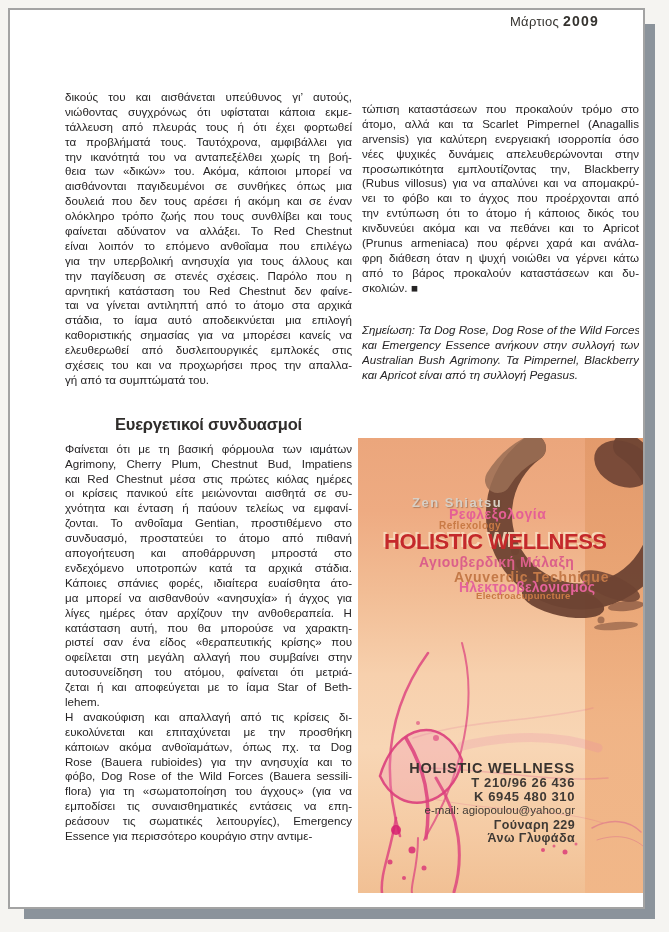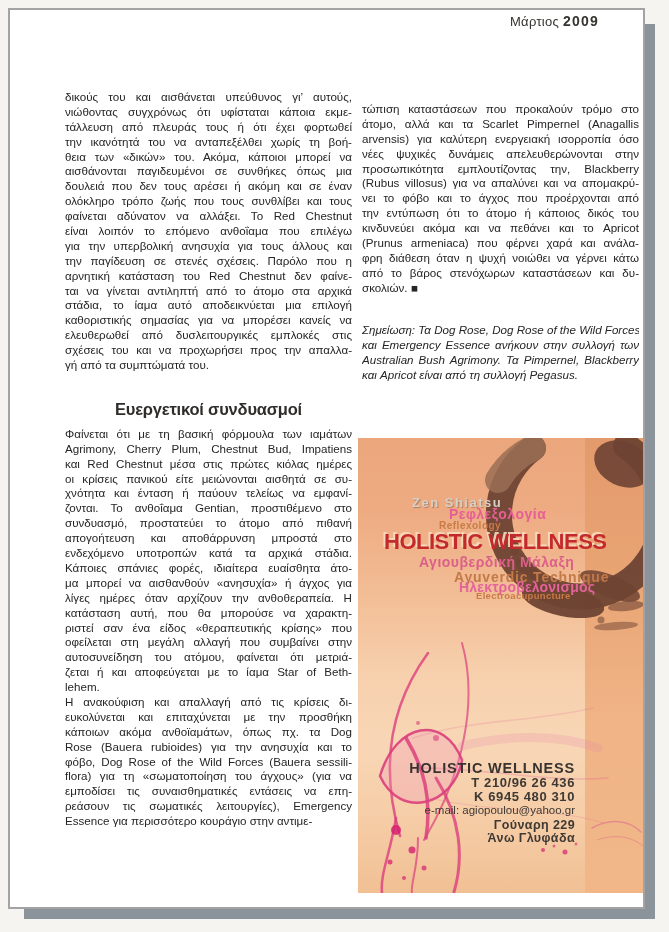--- a/index.html
+++ b/index.html
@@ -86,20 +86,21 @@
   <div class="date">
     <span>Μάρτιος</span>
     <span class="year">2009</span>
   </div>
 
   <div class="col col-left">
     <div class="para">
         <div class="tl">δικούς του και αισθάνεται υπεύθυνος γι’ αυτούς,</div>
         <div class="tl">νιώθοντας συγχρόνως ότι υφίσταται κάποια εκμε-</div>
         <div class="tl">τάλλευση από πλευράς τους ή ότι έχει φορτωθεί</div>
+        <div class="tl">τα προβλήματά τους. Ταυτόχρονα, αμφιβάλλει για</div>
         <div class="tl">την ικανότητά του να ανταπεξέλθει χωρίς τη βοή-</div>
         <div class="tl">θεια των «δικών» του. Ακόμα, κάποιοι μπορεί να</div>
         <div class="tl">αισθάνονται παγιδευμένοι σε συνθήκες όπως μια</div>
         <div class="tl">δουλειά που δεν τους αρέσει ή ακόμη και σε έναν</div>
         <div class="tl">ολόκληρο τρόπο ζωής που τους συνθλίβει και τους</div>
         <div class="tl">φαίνεται αδύνατον να αλλάξει. Το Red Chestnut</div>
         <div class="tl">είναι λοιπόν το επόμενο ανθοΐαμα που επιλέγω</div>
         <div class="tl">για την υπερβολική ανησυχία για τους άλλους και</div>
         <div class="tl">την παγίδευση σε στενές σχέσεις. Παρόλο που η</div>
         <div class="tl">αρνητική κατάσταση του Red Chestnut δεν φαίνε-</div>
@@ -150,21 +151,21 @@
         <div class="tl">άτομο, αλλά και τα Scarlet Pimpernel (Anagallis</div>
         <div class="tl">arvensis) για καλύτερη ενεργειακή ισορροπία όσο</div>
         <div class="tl">νέες ψυχικές δυνάμεις απελευθερώνονται στην</div>
         <div class="tl">προσωπικότητα εμπλουτίζοντας την, Blackberry</div>
         <div class="tl">(Rubus villosus) για να απαλύνει και να απομακρύ-</div>
         <div class="tl">νει το φόβο και το άγχος που προέρχονται από</div>
         <div class="tl">την εντύπωση ότι το άτομο ή κάποιος δικός του</div>
         <div class="tl">κινδυνεύει ακόμα και να πεθάνει και το Apricot</div>
         <div class="tl">(Prunus armeniaca) που φέρνει χαρά και ανάλα-</div>
         <div class="tl">φρη διάθεση όταν η ψυχή νοιώθει να γέρνει κάτω</div>
-        <div class="tl">από το βάρος στενόχωρων καταστάσεων και δυ-</div>
+        <div class="tl">από το βάρος προκαλούν καταστάσεων και δυ-</div>
         <div class="tl pend">σκολιών.   ■</div>
       </div>
     <div class="para note">
         <div class="tl">Σημείωση: Τα Dog Rose, Dog Rose of the Wild Forces</div>
         <div class="tl">και Emergency Essence ανήκουν στην συλλογή των</div>
         <div class="tl">Australian Bush Agrimony. Τα Pimpernel, Blackberry</div>
         <div class="tl pend">και Apricot είναι από τη συλλογή Pegasus.</div>
       </div>
   </div>
 

